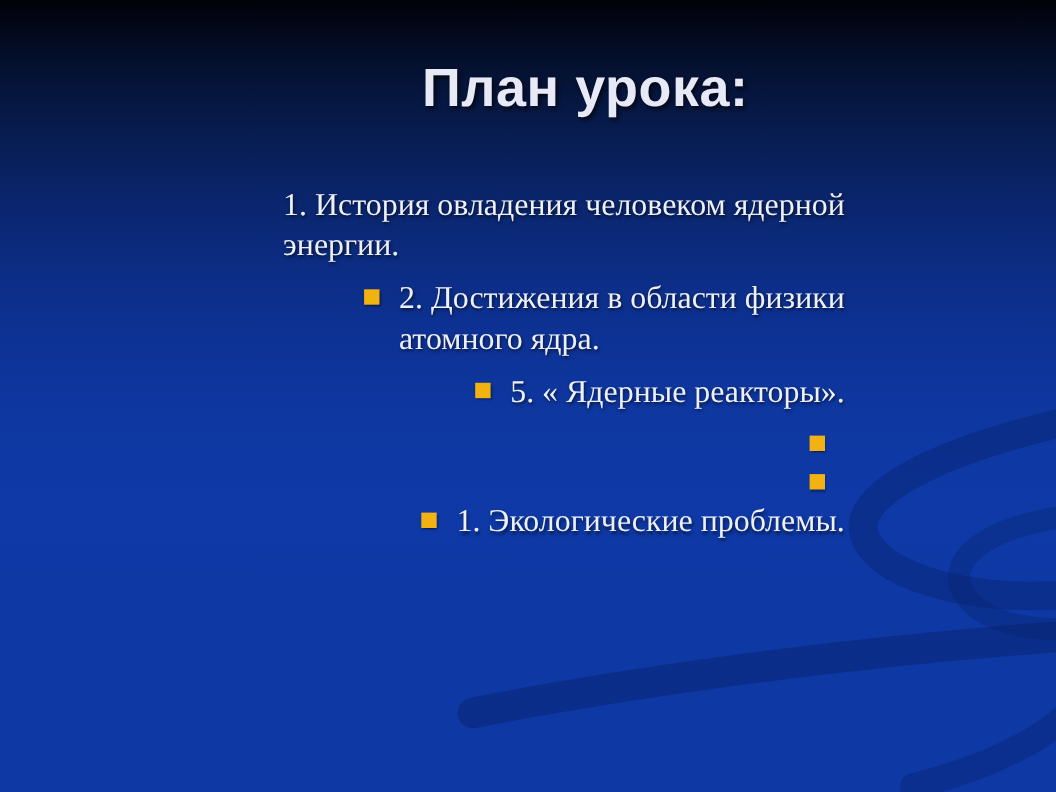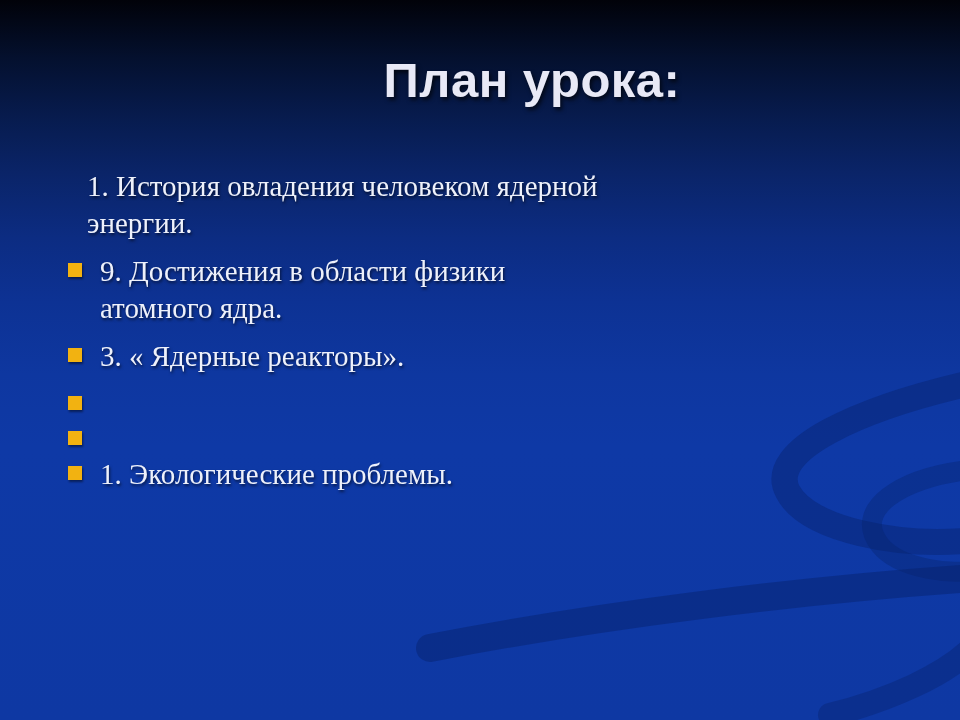--- a/index.html
+++ b/index.html
@@ -48,20 +48,21 @@
     position: absolute;
     left: 68px;
     top: 168px;
     width: 700px;
     z-index: 2;
   }
   .item {
     display: flex;
     align-items: flex-start;
     margin-bottom: 11px;
+    justify-content: flex-end;
   }
   .bullet {
     flex: 0 0 14px;
     width: 14px;
     height: 14px;
     margin-top: 10px;
     margin-right: 18px;
     box-shadow: 1px 2px 2px rgba(0,0,0,0.45);
   }
   .item.no-bullet .item-text { margin-left: 19px; }
@@ -95,27 +96,27 @@
   <div class="list" style="color:#eef1fb;">
 
     <div class="item no-bullet">
 
       <span class="item-text">1. История овладения человеком ядерной
 энергии.</span>
     </div>
 
     <div class="item">
       <span class="bullet" style="background:#f2b211;"></span>
-      <span class="item-text">9. Достижения в области физики
+      <span class="item-text">2. Достижения в области физики
 атомного ядра.</span>
     </div>
 
     <div class="item">
       <span class="bullet" style="background:#f2b211;"></span>
-      <span class="item-text">3. « Ядерные реакторы».</span>
+      <span class="item-text">5. « Ядерные реакторы».</span>
     </div>
 
 
 
     <div class="item">
       <span class="bullet" style="background:#f2b211;"></span>
     </div>
 
     <div class="item">
       <span class="bullet" style="background:#f2b211;"></span>

